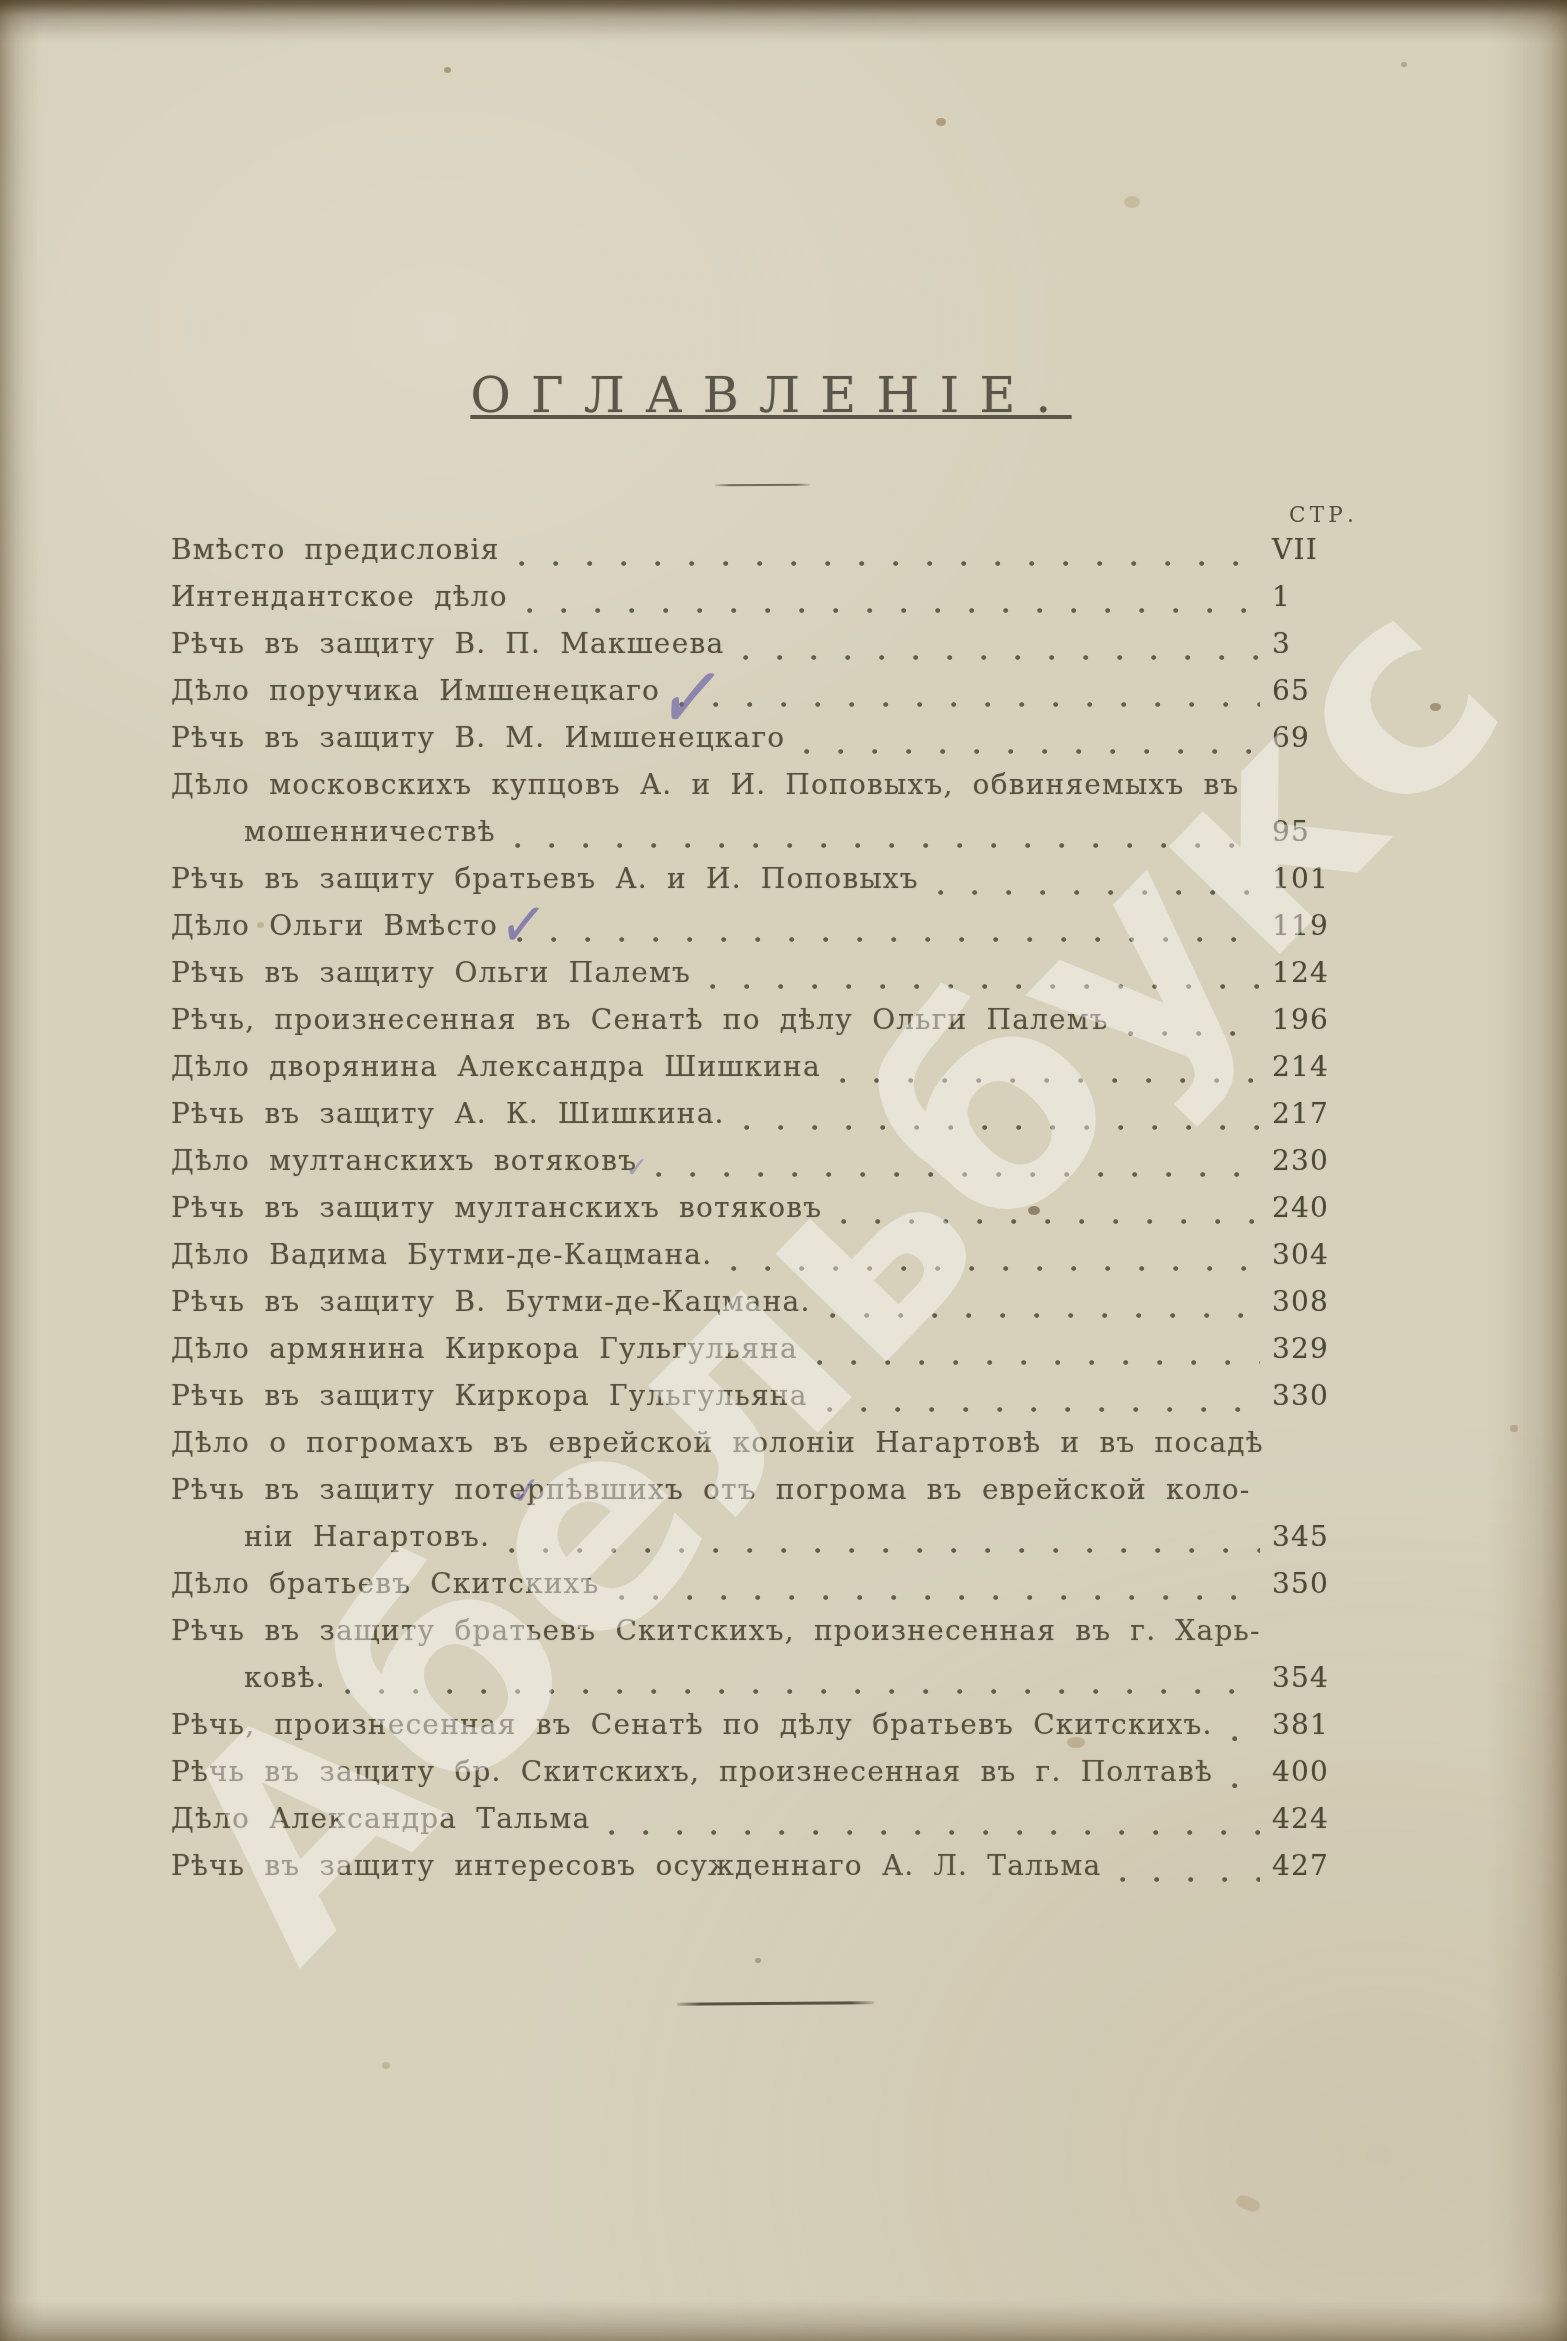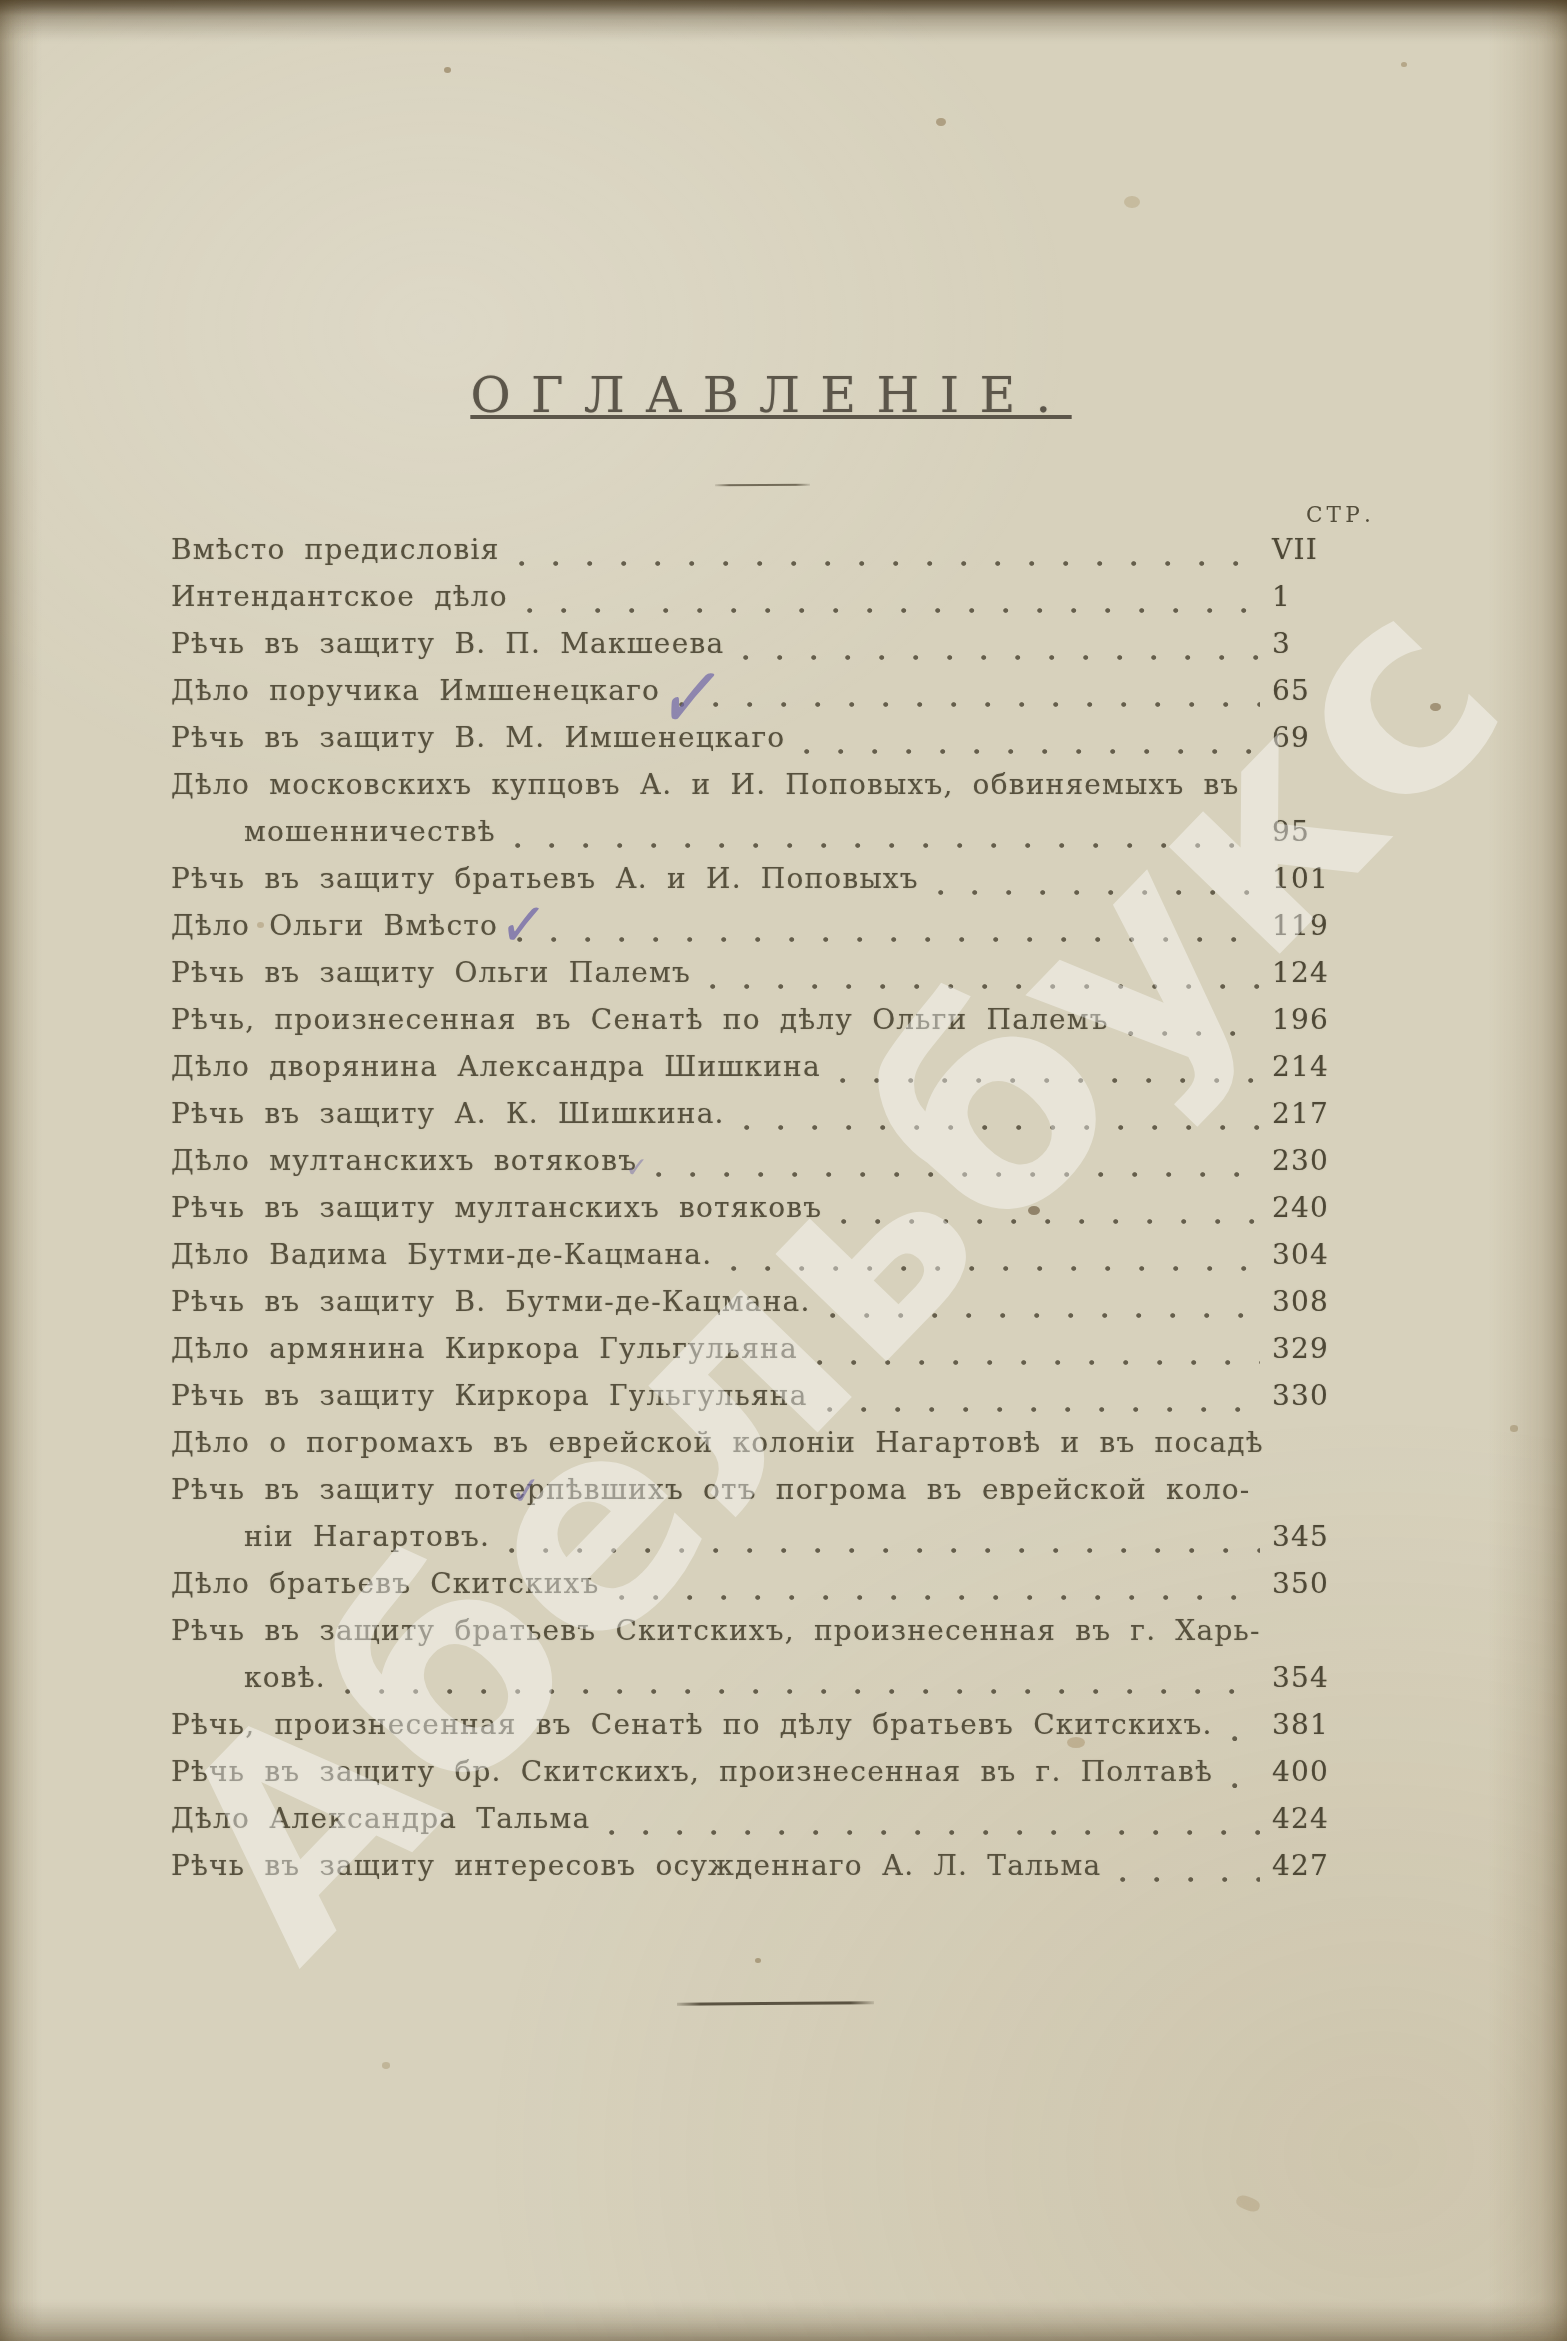--- a/index.html
+++ b/index.html
@@ -19,21 +19,21 @@
     font-size:49px;letter-spacing:20.4px;color:#5c564a;white-space:nowrap;
     text-shadow:0 0 1.2px rgba(92,86,74,.45);
     text-decoration:underline;
   }
   .title-rule{
     position:absolute;left:715px;top:484px;width:95px;height:2.4px;
     background:linear-gradient(90deg,rgba(80,72,54,.15),rgba(80,72,54,.75) 15%,rgba(80,72,54,.75) 85%,rgba(80,72,54,.15));
     transform:rotate(-.3deg);
   }
   .str-header{
-    position:absolute;top:502px;left:1272px;width:103px;text-align:right;
+    position:absolute;top:502px;left:1272px;width:103px;text-align:center;
     font-size:21.6px;letter-spacing:4.2px;color:#544e3c;
   }
   .toc{position:absolute;left:171px;top:533px;width:1204px;}
   .toc-line{
     display:flex;align-items:baseline;height:47px;
     font-size:28px;color:#57513e;letter-spacing:1.2px;word-spacing:9px;
     white-space:nowrap;
   }
   .toc-line.cont{padding-left:73px;}
   .toc-text{text-shadow:0 0 1.2px rgba(87,81,62,.35);}

